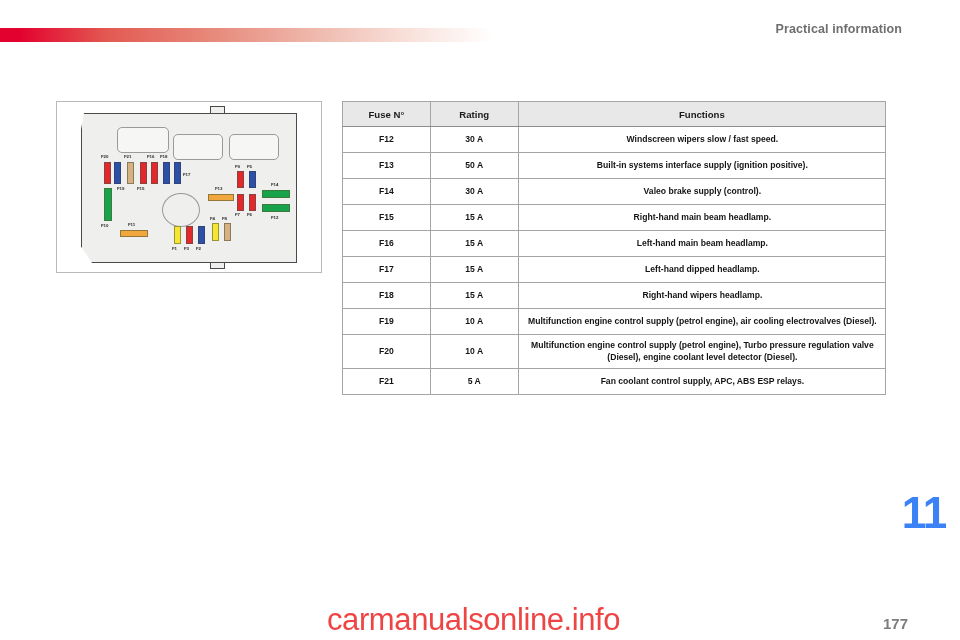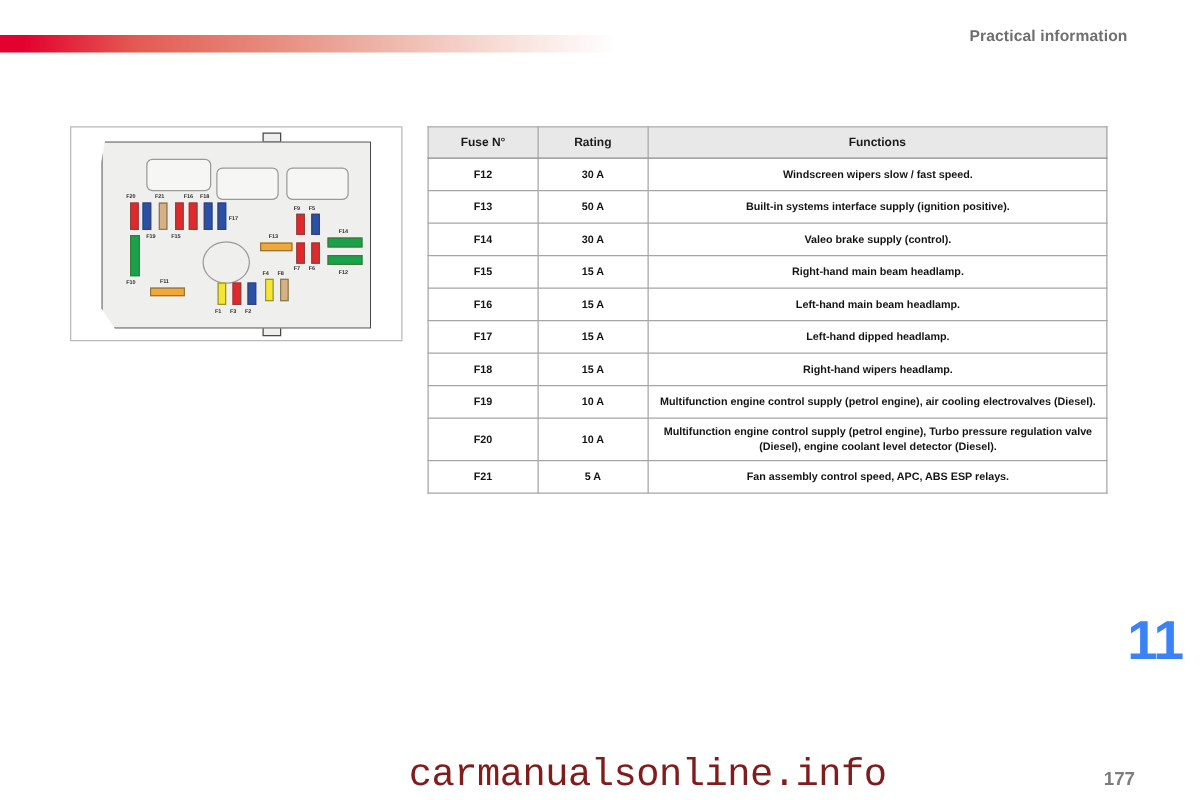--- a/index.html
+++ b/index.html
@@ -37,22 +37,22 @@
     font-family: "Liberation Sans", sans-serif;
   }
 
   
   .page-number {
     position: absolute; right: 52px; bottom: 8px;
     font-size: 15px; font-weight: bold; color: #7d7d7d;
   }
   .watermark {
     position: absolute; left: 327px; bottom: 2px;
-    font-size: 31px; color: #7f1d1d; letter-spacing: -0.4px;
-    font-family: Liberation Mono, monospace;
+    font-size: 31px; color: #ef4444; letter-spacing: -0.4px;
+    font-family: Liberation Sans, sans-serif;
     margin-top: 20px;
   }
 
   
   .diagram-frame {
     position: absolute; left: 56px; top: 101px;
     width: 266px; height: 172px;
     border: 1px solid #b9b9b9; background: #fff;
   }
   .diagram-inner { position: absolute; inset: 0; }
@@ -237,21 +237,21 @@
           <td class="c-func">Multifunction engine control supply (petrol engine), air cooling electrovalves (Diesel).</td>
         </tr>
         <tr>
           <td class="c-fuse">F20</td>
           <td class="c-rating">10 A</td>
           <td class="c-func">Multifunction engine control supply (petrol engine), Turbo pressure regulation valve (Diesel), engine coolant level detector (Diesel).</td>
         </tr>
         <tr>
           <td class="c-fuse">F21</td>
           <td class="c-rating">5 A</td>
-          <td class="c-func">Fan assembly control speed, APC, ABS ESP relays.</td>
+          <td class="c-func">Fan coolant control supply, APC, ABS ESP relays.</td>
         </tr>
       </tbody>
   </table>
 
   <div class="chapter-tab">
     <span>11</span>
   </div>
 
   <div class="page-number">177</div>
   <div class="watermark">carmanualsonline.info</div>

